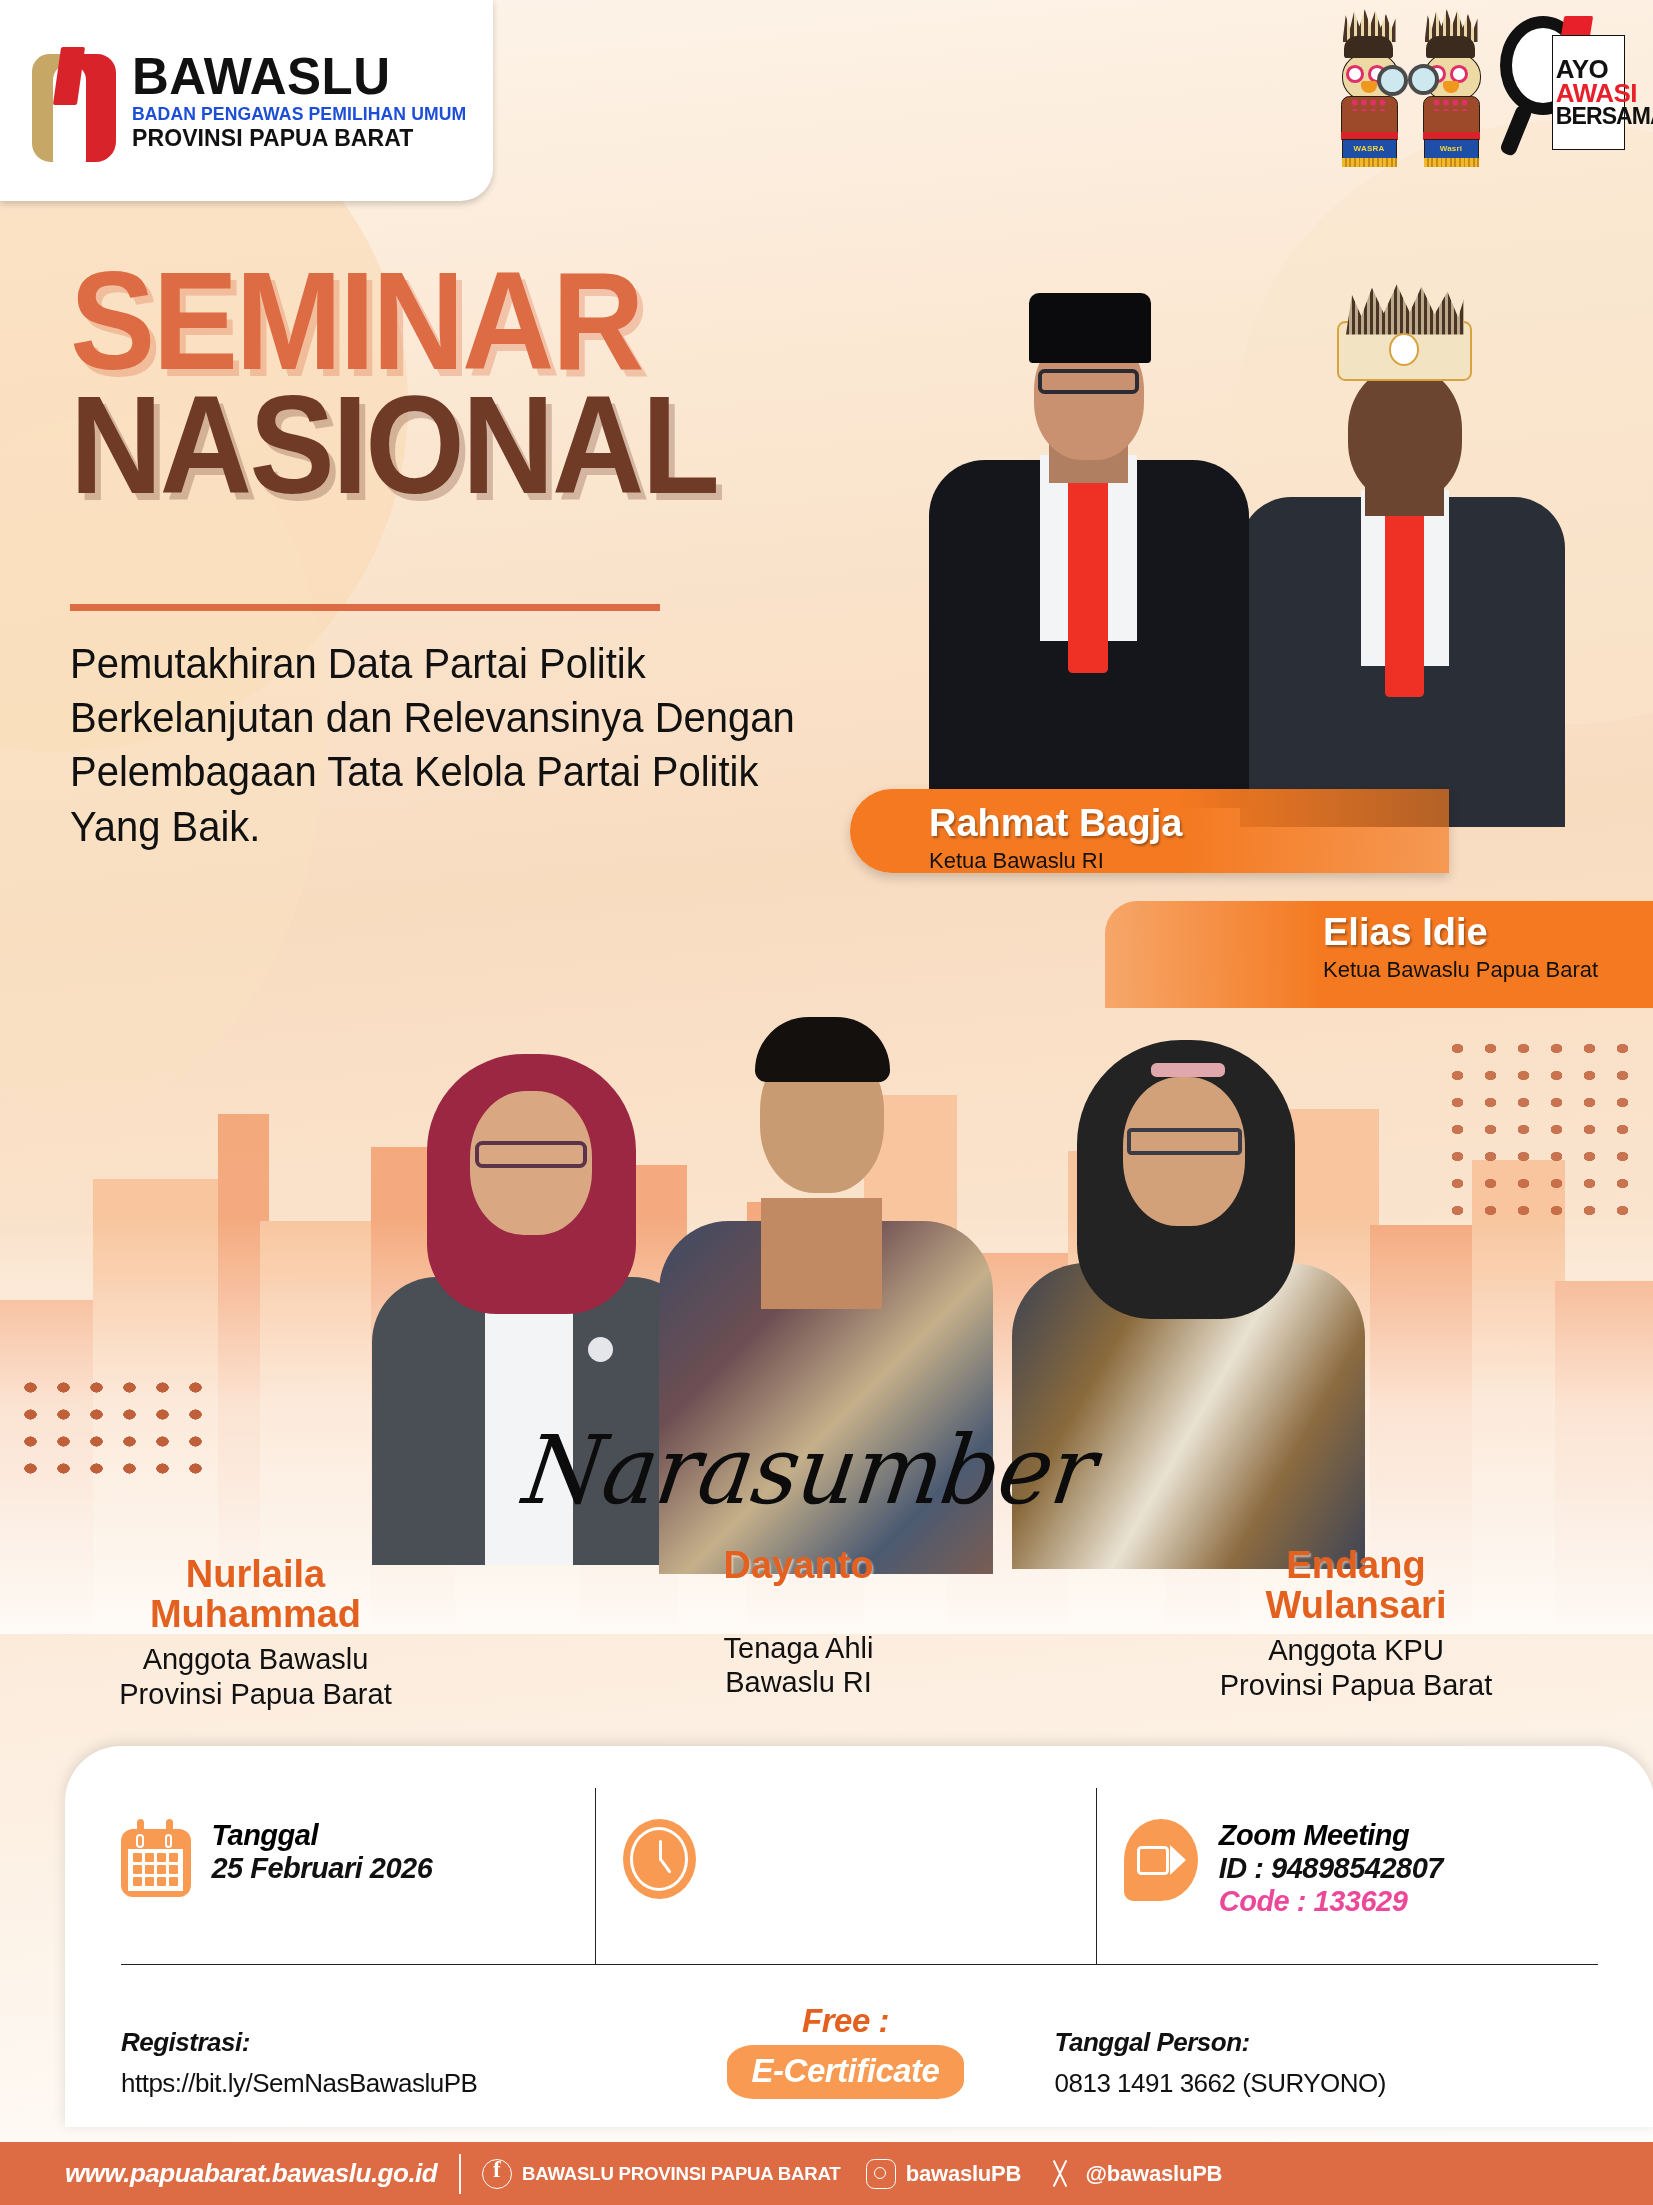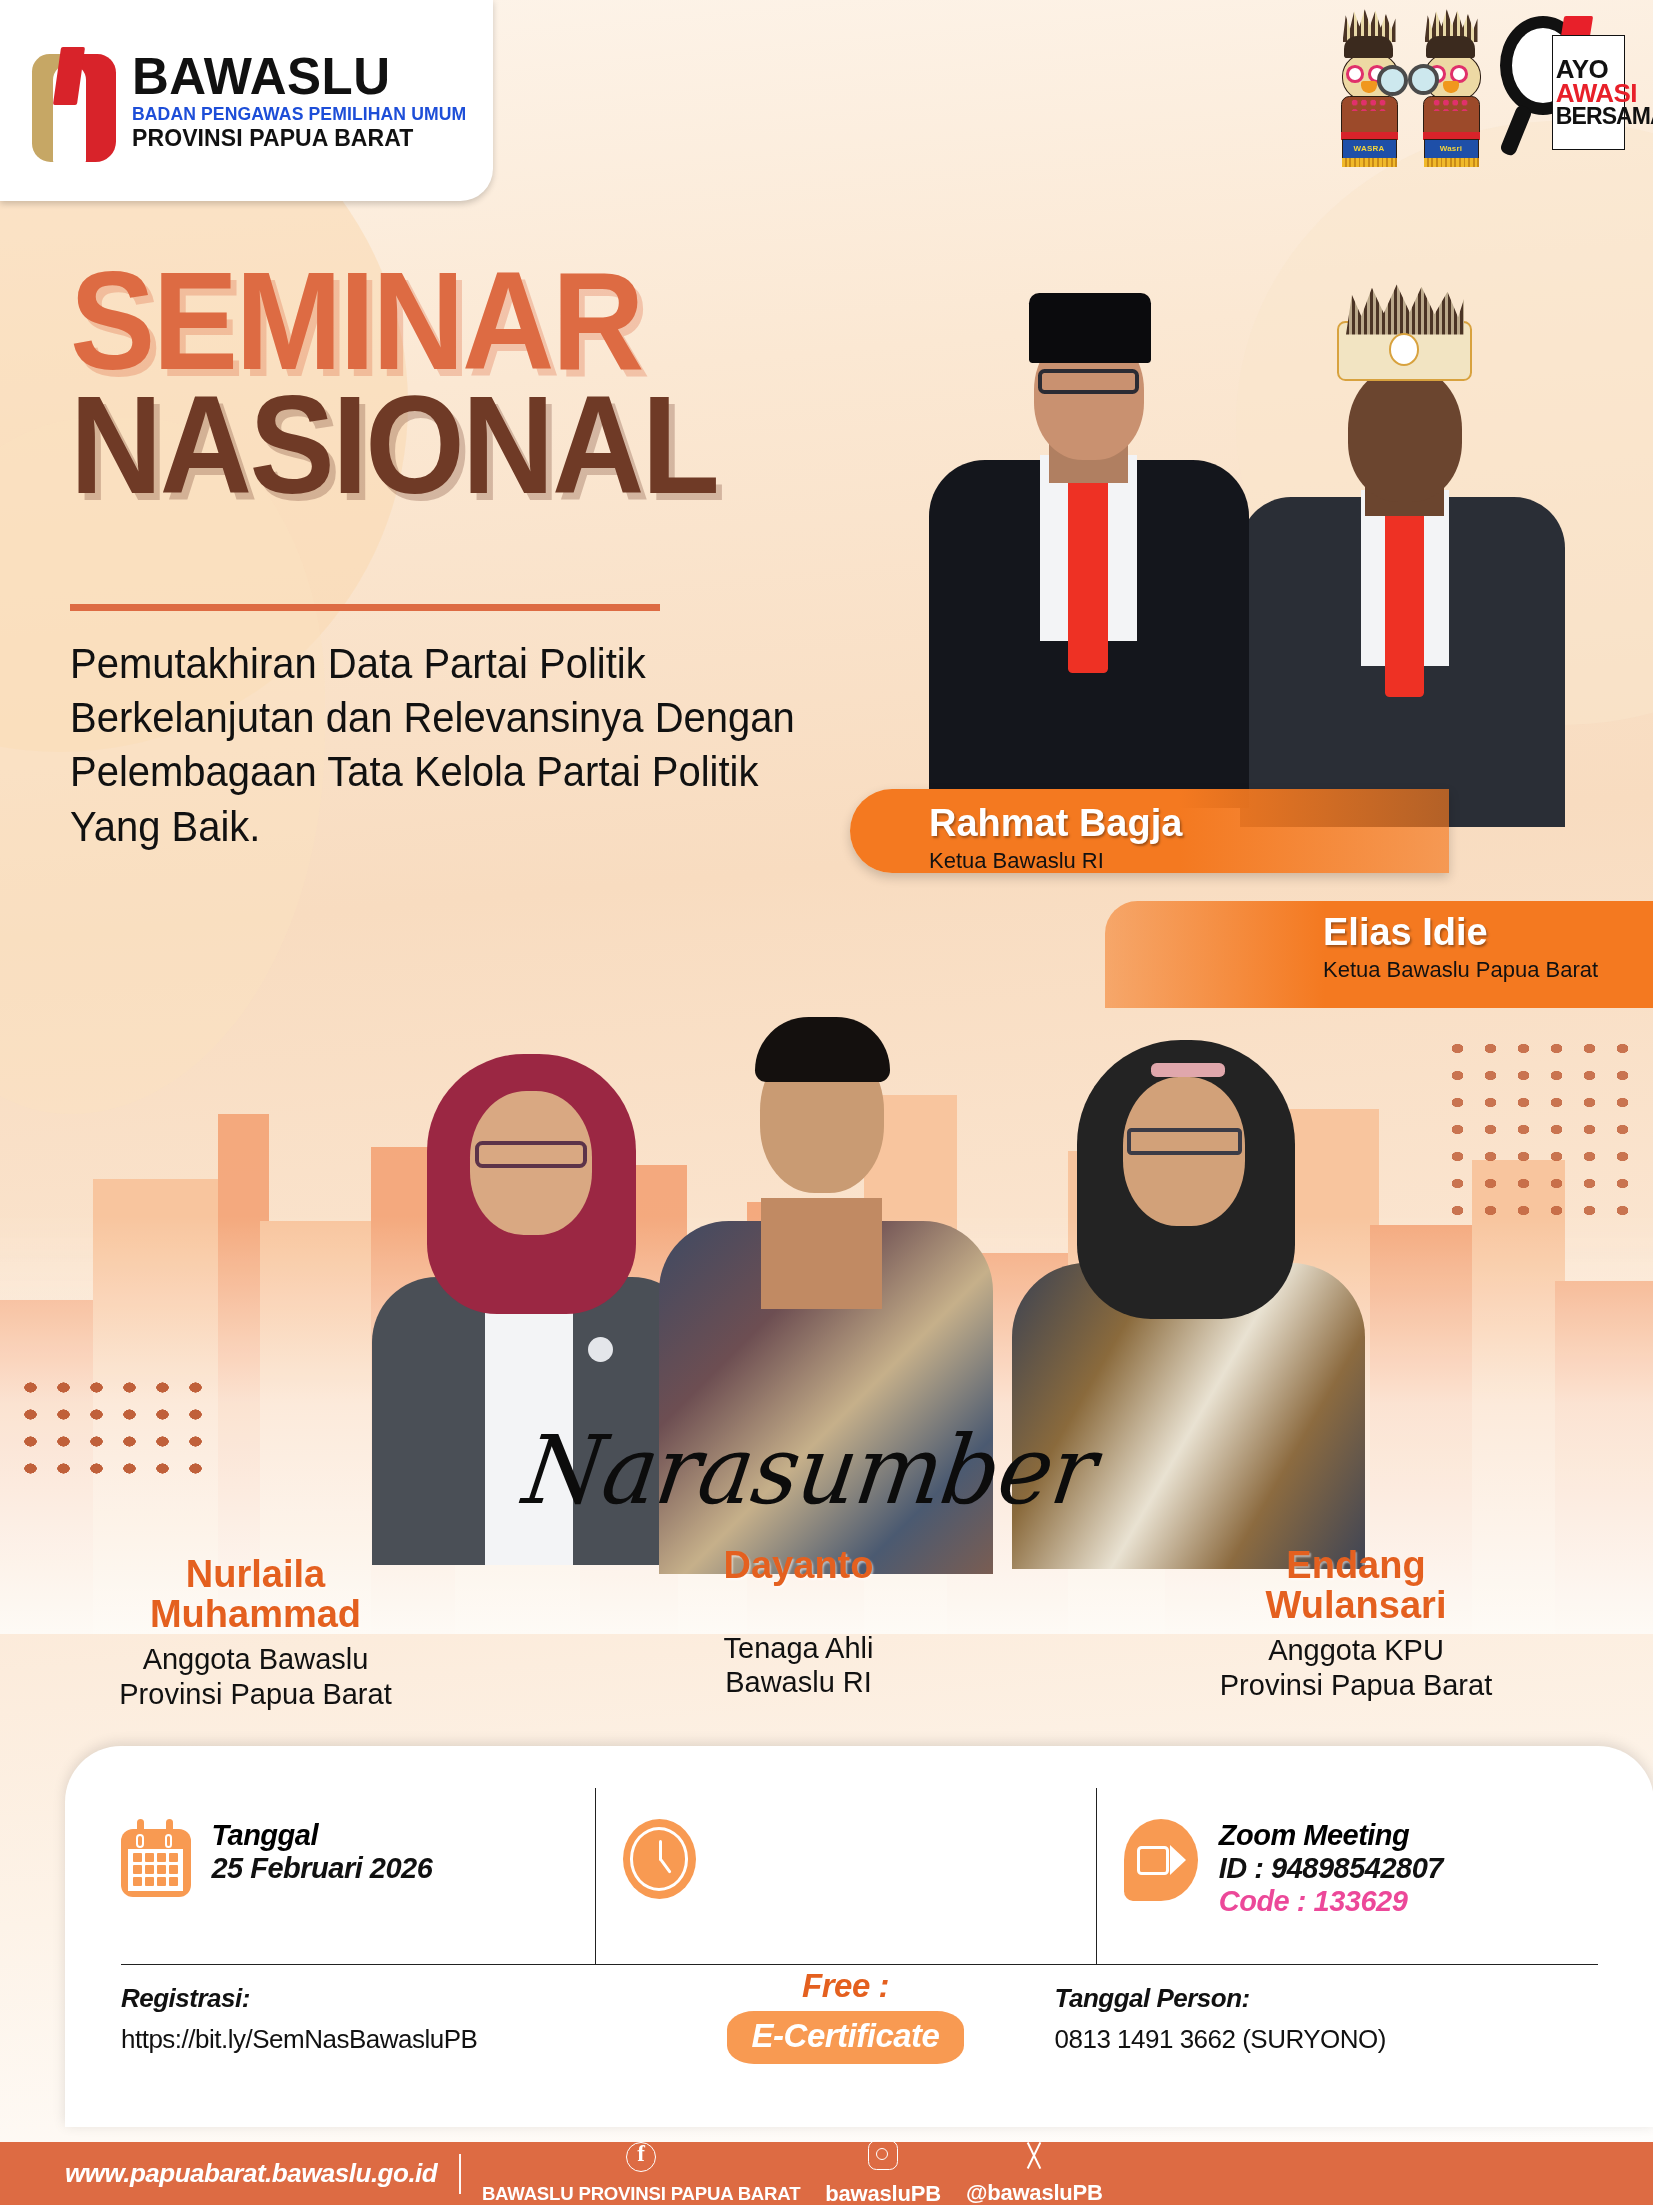--- a/index.html
+++ b/index.html
@@ -196,37 +196,37 @@
     border-radius:1.9px;transform-origin:top center;transform:rotate(-36deg);}
 
   .ic-cam{position:relative;width:74px;height:82px;}
   .ic-cam .bubble{position:absolute;inset:0;background:#F89A52;
     border-radius:50% 50% 50% 12%;}
   .ic-cam .scr{position:absolute;left:13px;top:27px;width:32px;height:29px;
     border:3.2px solid #fff;border-radius:4.6px;box-sizing:border-box;}
   .ic-cam .tri{position:absolute;left:46px;top:26px;width:0;height:0;
     border-top:15.3px solid transparent;border-bottom:15.3px solid transparent;border-left:16px solid #fff;}
 
-  .info-bot{position:absolute;left:56px;top:237px;right:56px;height:116px;display:flex;align-items:flex-start;}
+  .info-bot{position:absolute;left:56px;top:237px;right:56px;height:116px;display:flex;align-items:flex-end;}
   .ib{flex:1;}
   .ib .lab{font-size:26px;font-weight:bold;font-style:italic;color:#111;letter-spacing:-0.5px;}
   .ib .val{font-size:26px;color:#111;margin-top:10.2px;letter-spacing:-0.5px;}
   .free-wrap{flex:0 0 362px;text-align:center;margin-top:-16px;}
   .free-lab{font-size:33px;font-weight:bold;font-style:italic;color:#E4601F;letter-spacing:-0.5px;}
   .free-pill{display:inline-block;margin-top:5.6px;background:#F89A52;
     border-radius:27px/18.6px;padding:6.5px 25px 9.3px;
     font-size:33px;font-weight:bold;font-style:italic;color:#fff;letter-spacing:-0.5px;}
   .ib.right{text-align:left;padding-left:28px;}
 
   
   .footer{position:absolute;left:0;right:0;bottom:0;height:63px;background:#DD6B43;
     display:flex;align-items:center;z-index:45;color:#fff;}
   .f-url{font-size:26px;font-weight:bold;font-style:italic;padding-left:65px;letter-spacing:-0.5px;}
   .f-div{width:1.9px;height:40px;background:#fff;margin:0 21.4px;opacity:.95;}
-  .f-item{display:flex;align-items:center;gap:10.2px;margin-right:25px;flex-direction:column;}
+  .f-item{display:flex;align-items:center;gap:10.2px;margin-right:25px;}
   .f-item .lbl{font-size:18.6px;font-weight:bold;letter-spacing:-0.2px;}
   .f-item .lbl.big{font-size:22px;}
   .ic-fb{width:30px;height:30px;border:1.9px solid #fff;border-radius:50%;position:relative;box-sizing:border-box;}
   .ic-fb:after{content:"f";position:absolute;left:0;right:0;top:-2.8px;text-align:center;
     font-size:23px;font-weight:bold;font-family:"Liberation Serif",serif;color:#fff;}
   .ic-ig{width:30px;height:30px;border:1.9px solid #fff;border-radius:8.4px;position:relative;box-sizing:border-box;}
   .ic-ig:after{content:"";position:absolute;left:7px;top:7px;width:12px;height:12px;
     border:1.9px solid #fff;border-radius:50%;box-sizing:border-box;}
   .ic-x{width:29px;height:29px;position:relative;}
   .ic-x:before,.ic-x:after{content:"";position:absolute;left:13px;top:0;width:2.3px;height:29px;background:#fff;}

